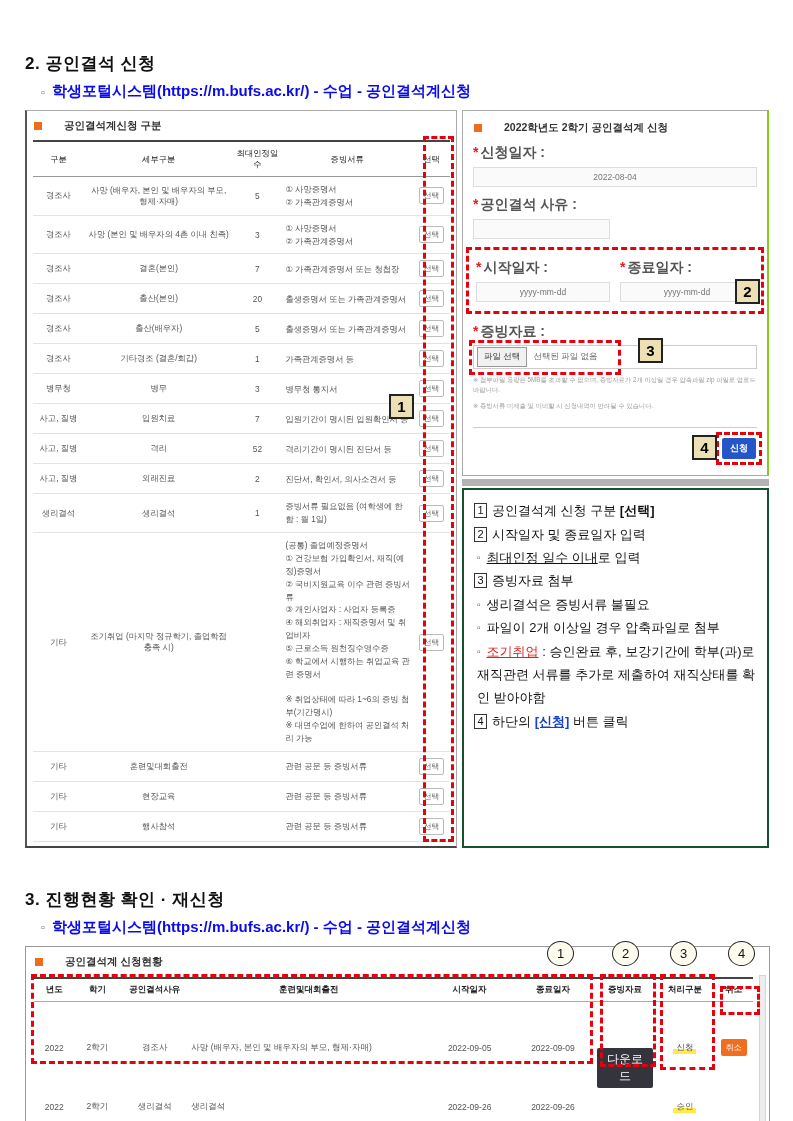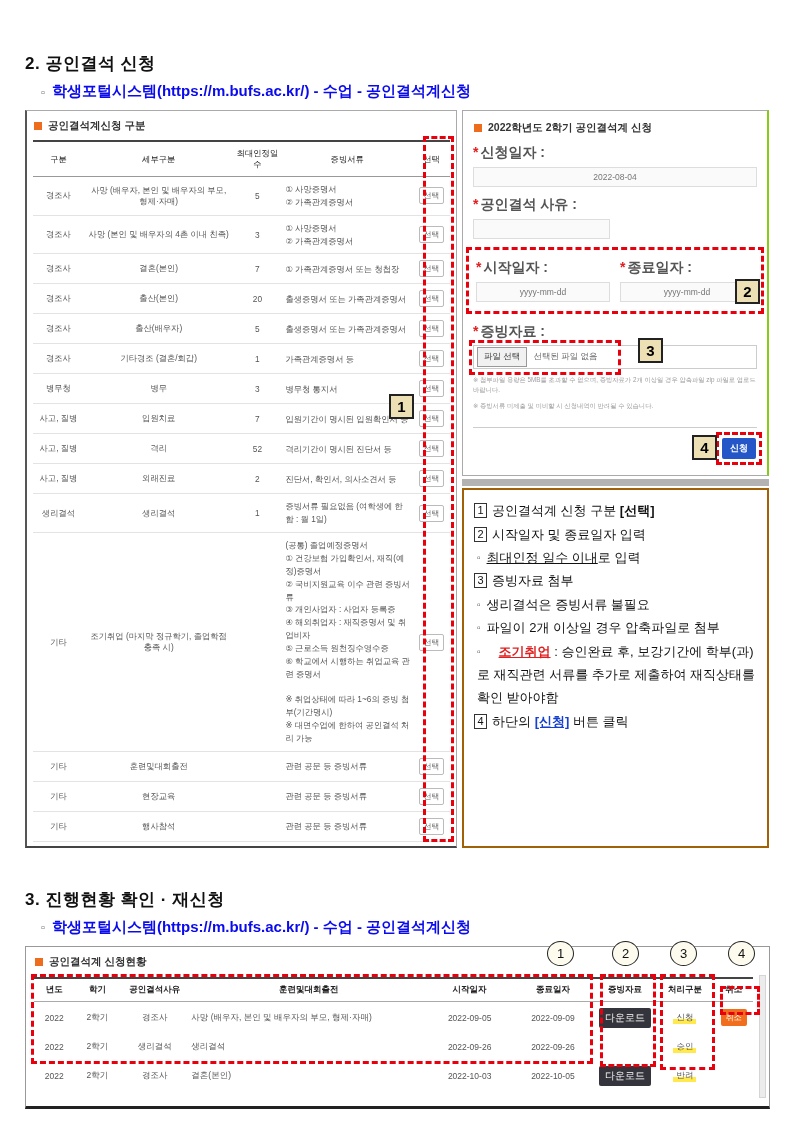--- a/index.html
+++ b/index.html
@@ -10,21 +10,21 @@
   
   .sec-title { font-size:17px; font-weight:bold; margin:0 0 7px 0; letter-spacing:.5px; color:#111; }
   .link-line { margin:0 0 9px 16px; font-size:15px; font-weight:bold; display:flex; align-items:center; gap:7px; }
   .sq-bullet { color:#777; font-size:11px; }
   .blue-link { color:#0a0aee; text-decoration:none; cursor:pointer; }
 
   
   .shot1 { display:flex; gap:5px; align-items:stretch; margin-bottom:40px; }
   .panel { background:#fff; border:1px solid #aaa; }
   .left-panel { width:432px; position:relative; border-left:2px solid #555; border-bottom:2px solid #444; padding:6px 6px 4px 6px; }
-  .panel-title { display:flex; align-items:center; gap:6px; font-size:10.5px; font-weight:bold; color:#333; margin:2px 0 7px 1px; }
+  .panel-title { display:flex; align-items:center; gap:22px; font-size:10.5px; font-weight:bold; color:#333; margin:2px 0 7px 1px; }
   .orange-sq { width:8px; height:8px; background:#ed6c1e; display:inline-block; flex:none; }
 
   table.apply { width:100%; border-collapse:collapse; font-size:8.3px; color:#555; }
   .apply th { border-top:2px solid #444; border-bottom:1px solid #999; padding:6px 2px; font-weight:normal; color:#222; }
   .apply td { border-bottom:1px solid #e3e3e3; padding:6px 2px; text-align:center; vertical-align:middle; }
   .apply td.docs { text-align:left; white-space:pre-line; padding-left:4px; line-height:1.55; }
   .sel-btn { font-size:7.8px; color:#666; background:#fff; border:1px solid #bbb; border-radius:2px; padding:2px 4px; cursor:pointer; }
 
   .dash { border:3px dashed #e8000d; position:absolute; z-index:4; }
   .dash-col { top:25px; right:2px; width:31px; bottom:4px; }
@@ -49,37 +49,37 @@
   .file-dash { left:-4px; top:-5px; width:152px; height:35px; }
   .callout-3 { left:165px; top:-7px; }
   .note { font-size:6.3px; color:#9a9a9a; margin-top:6px; line-height:1.6; }
   .submit-row { border-top:1px solid #ccc; margin-top:16px; padding-top:9px; position:relative; height:40px; }
   .submit-dash { right:-5px; top:4px; padding:3px; }
   .submit-btn { background:#2456c7; color:#fff; border:none; border-radius:2px; font-size:9px; padding:4px 8px;
                 font-weight:bold; cursor:pointer; display:block; }
   .callout-4 { right:40px; top:7px; }
   .gray-bar { height:7px; background:#b3b3b3; margin:3px 0 2px; }
 
-  .guide-box { border:2px solid #a16207; padding:9px 8px 9px 10px; font-size:13px; line-height:1.8; color:#111; flex:1; }
+  .guide-box { border:2px solid #14532d; padding:9px 8px 9px 10px; font-size:13px; line-height:1.8; color:#111; flex:1; }
   .numbox { display:inline-block; border:1px solid #333; font-size:11px; line-height:13px; min-width:13px;
             text-align:center; vertical-align:1px; margin-right:5px; padding:0 1px; }
   .gline { white-space:normal; }
   .gline.sub { padding-left:3px; }
   .sbul { font-size:10px; margin-right:6px; color:#444; vertical-align:1px; }
   .u { text-decoration:underline; }
-  .red-em { color:#e02020; font-weight:bold; text-decoration:underline;margin-left:12px; }
+  .red-em { color:#e02020; font-weight:normal; text-decoration:underline; }
   .blue-em { color:#1540d0; font-weight:bold; text-decoration:underline; }
 
   
   .shot2 { position:relative; border:1px solid #999; border-bottom:3px solid #222; padding:6px 16px 14px 8px; margin-bottom:16px; }
   .status-table { width:100%; border-collapse:collapse; font-size:8.5px; color:#555; margin-top:8px; }
   .status-table th { border-top:2px solid #444; border-bottom:1px solid #aaa; padding:5px 2px; font-weight:bold; color:#222; }
   .status-table td { padding:6px 2px; text-align:center; height:26px; }
   .status-table td.detail { text-align:left; }
-  .dl-btn { background:#34343c; color:#fff; font-size:10px; padding:3px 6px; border:none; border-radius:2px; cursor:pointer; }
+  .dl-btn { background:#34343c; color:#fff; font-size:12px; padding:3px 6px; border:none; border-radius:2px; cursor:pointer;margin-top:40px; }
   .hl { background:linear-gradient(transparent 58%, #ffe94d 58%); padding:0 3px 2px; color:#555; }
   .cxl-btn { background:#f06e1d; color:#fff; font-size:8px; padding:3px 5px; border:none; border-radius:2px; cursor:pointer; }
   .circle { position:absolute; top:-6px; width:27px; height:25px; border:1px solid #222; border-radius:50%;
             background:#fcfbee; display:flex; align-items:center; justify-content:center; font-size:13px; color:#111; z-index:7; }
   .vscroll { position:absolute; right:3px; top:28px; bottom:8px; width:7px; background:#ececec; border:1px solid #d5d5d5; }
 
   .d-big    { left:5px;  top:27px; width:562px; height:90px; }
   .d-file   { left:574px; top:27px; width:56px; height:93px; }
   .d-status { left:634px; top:27px; width:55px; height:96px; }
   .d-cancel { left:694px; top:39px; width:40px; height:29px; }

